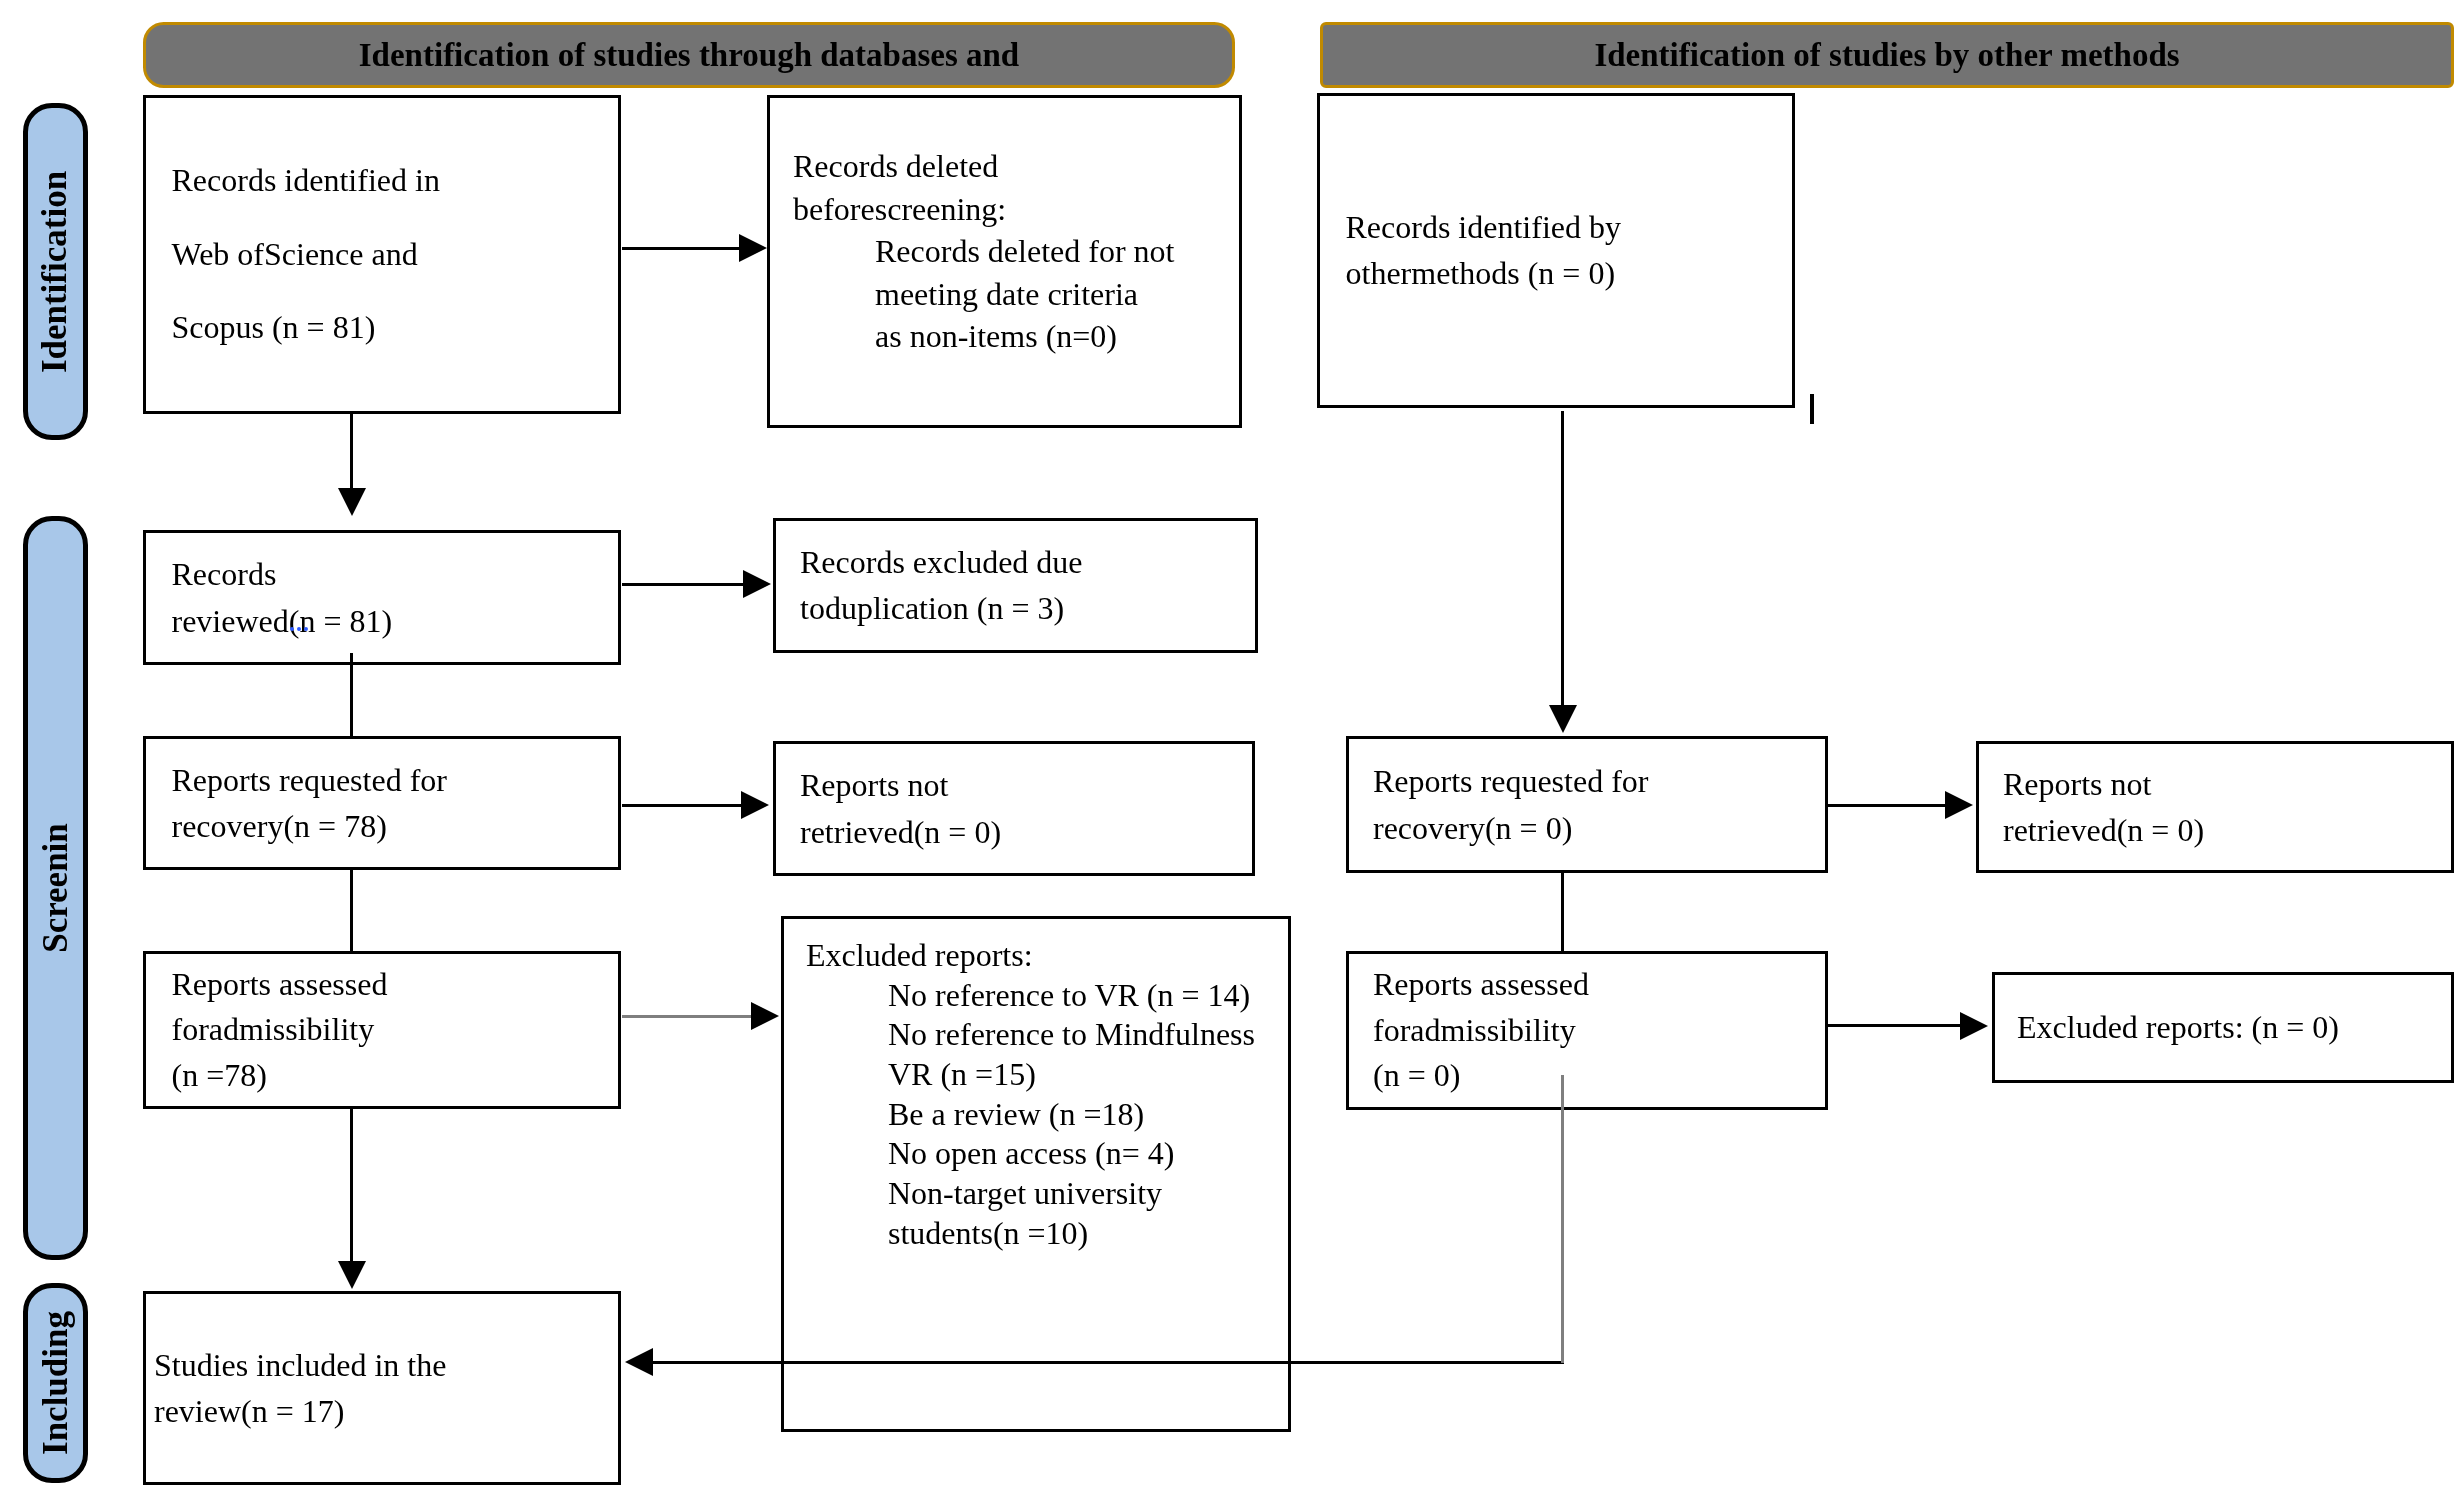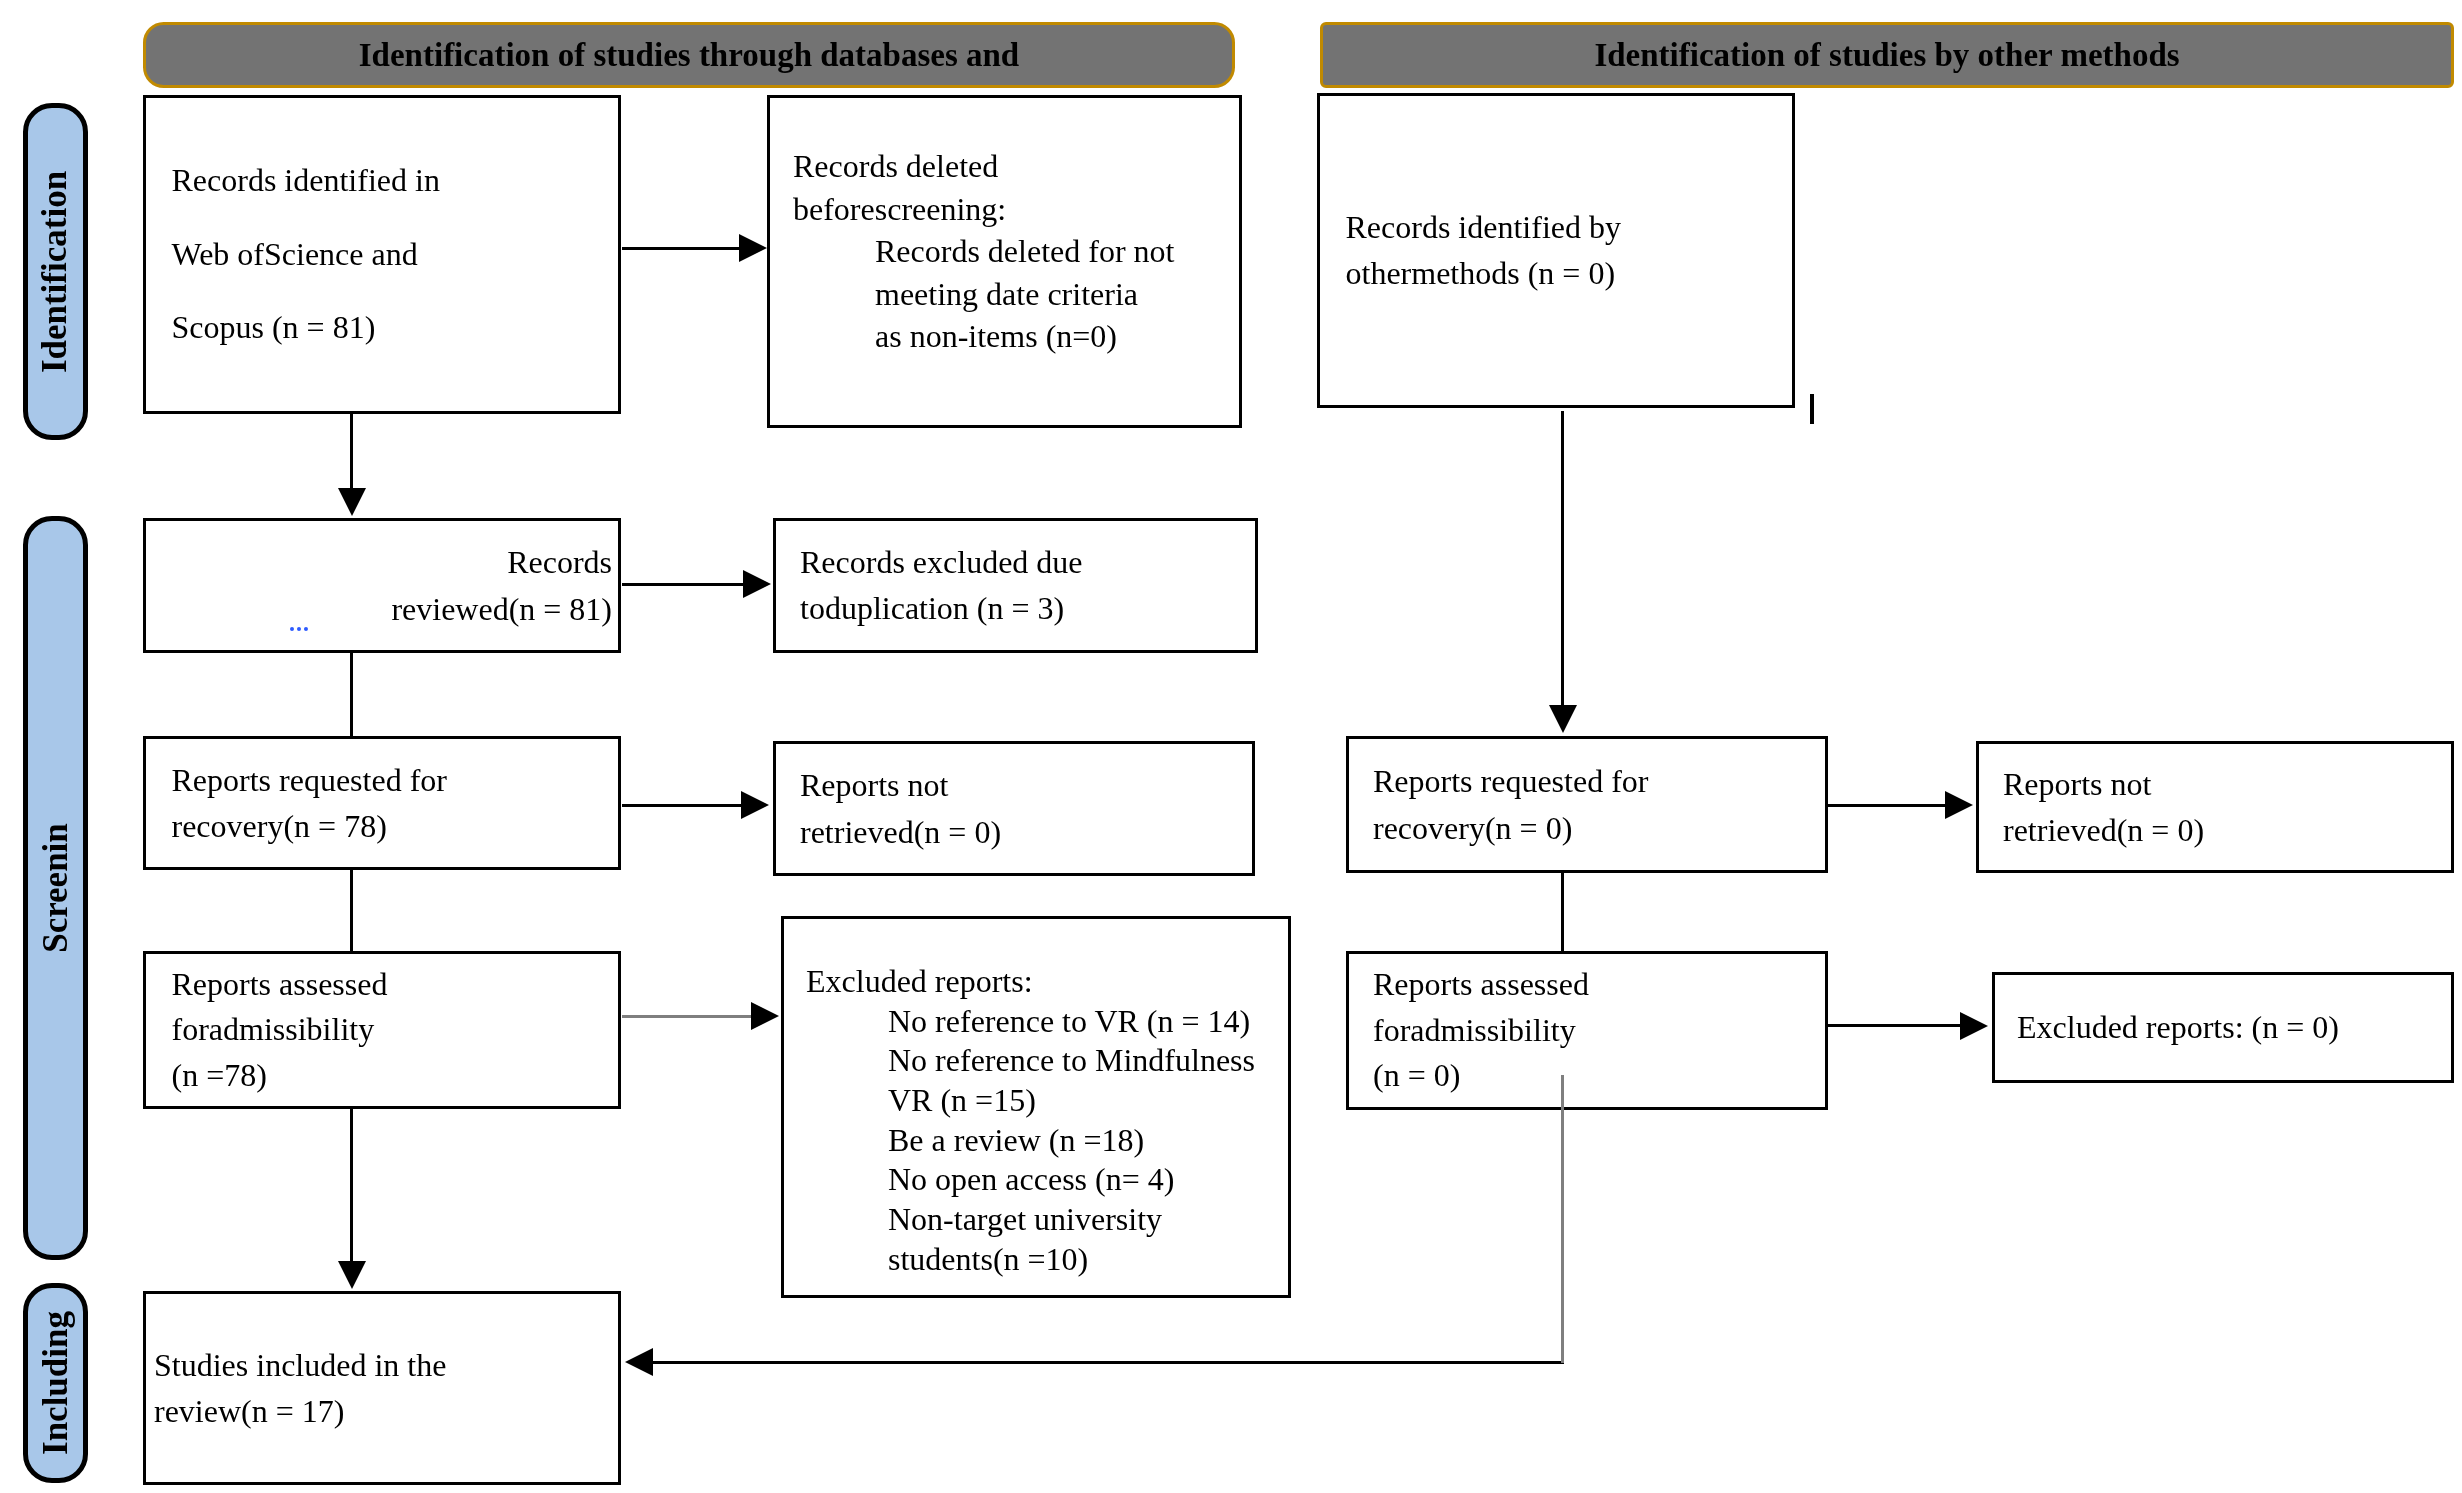--- a/index.html
+++ b/index.html
@@ -97,21 +97,21 @@
   <div class="side-label" style="left:23px; top:1283px; width:65px; height:200px;">
     <span class="rot">Including</span>
   </div>
 
   <div class="fbox lh-wide" style="left:143px; top:95px; width:478px; height:319px;">
     <span>Records identified in</span>
     <span>Web ofScience and</span>
     <span>Scopus (n = 81)</span>
   </div>
 
-  <div class="fbox" style="left:143px; top:518px; width:478px; height:135px;align-items:flex-end;">
+  <div class="fbox" style="left:143px; top:530px; width:478px; height:135px;">
     <span>Records</span>
     <span>reviewed(n = 81)</span>
   </div>
 
   <div class="fbox" style="left:143px; top:736px; width:478px; height:134px;">
     <span>Reports requested for</span>
     <span>recovery(n = 78)</span>
   </div>
 
   <div class="fbox lh-mid" style="left:143px; top:951px; width:478px; height:158px;">
@@ -136,21 +136,21 @@
   <div class="fbox lh-mid" style="left:773px; top:518px; width:485px; height:135px; padding-left:24px;">
     <span>Records excluded due</span>
     <span>toduplication (n = 3)</span>
   </div>
 
   <div class="fbox" style="left:773px; top:741px; width:482px; height:135px; padding-left:24px;">
     <span>Reports not</span>
     <span>retrieved(n = 0)</span>
   </div>
 
-  <div class="fbox top-align lh-list" style="left:781px; top:916px; width:510px; height:382px; padding-top:43px; padding-left:22px;font-family:Liberation Serif, serif;">
+  <div class="fbox top-align lh-list" style="left:781px; top:916px; width:510px; height:516px; padding-top:17px; padding-left:22px;font-family:Liberation Serif, serif;">
     <span>Excluded reports:</span>
     <span class="indent">No reference to VR  (n = 14)</span>
     <span class="indent">No reference to Mindfulness</span>
     <span class="indent">VR (n =15)</span>
     <span class="indent">Be a review (n =18)</span>
     <span class="indent">No open access (n= 4)</span>
     <span class="indent">Non-target university</span>
     <span class="indent">students(n =10)</span>
   </div>
 

